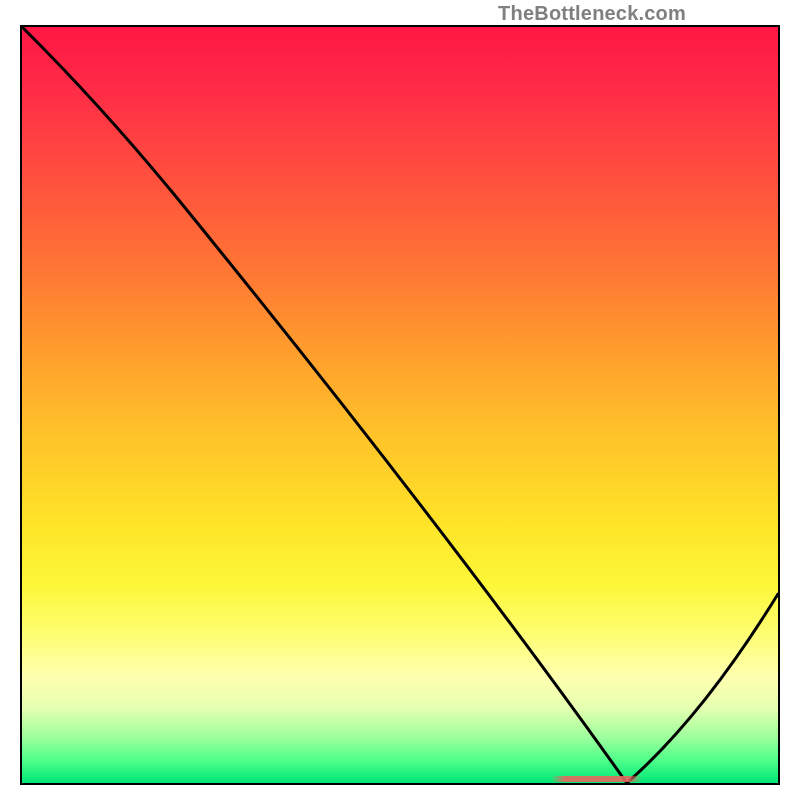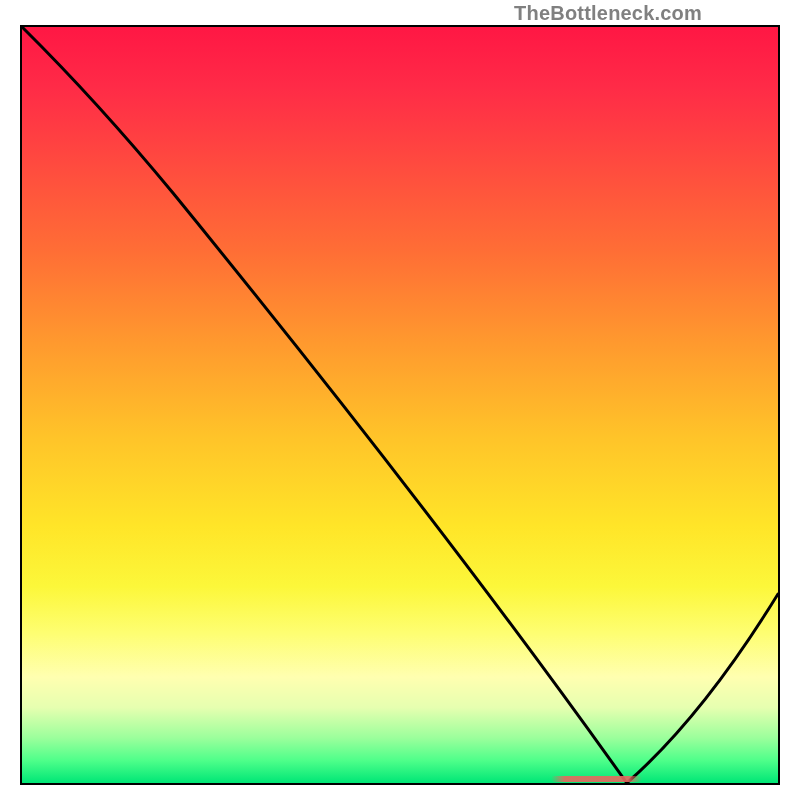--- a/index.html
+++ b/index.html
@@ -7,21 +7,20 @@
     padding: 0;
     width: 800px;
     height: 800px;
     background: #ffffff;
     overflow: hidden;
   }
   .stage {
     position: relative;
     width: 696px;
     height: 800px;
-    padding-left: 16px;
   }
   .watermark {
     position: absolute;
     top: 2px;
     right: 10px;
     font-family: Arial, Helvetica, sans-serif;
     font-size: 20px;
     font-weight: 600;
     color: #808080;
     letter-spacing: 0.2px;

